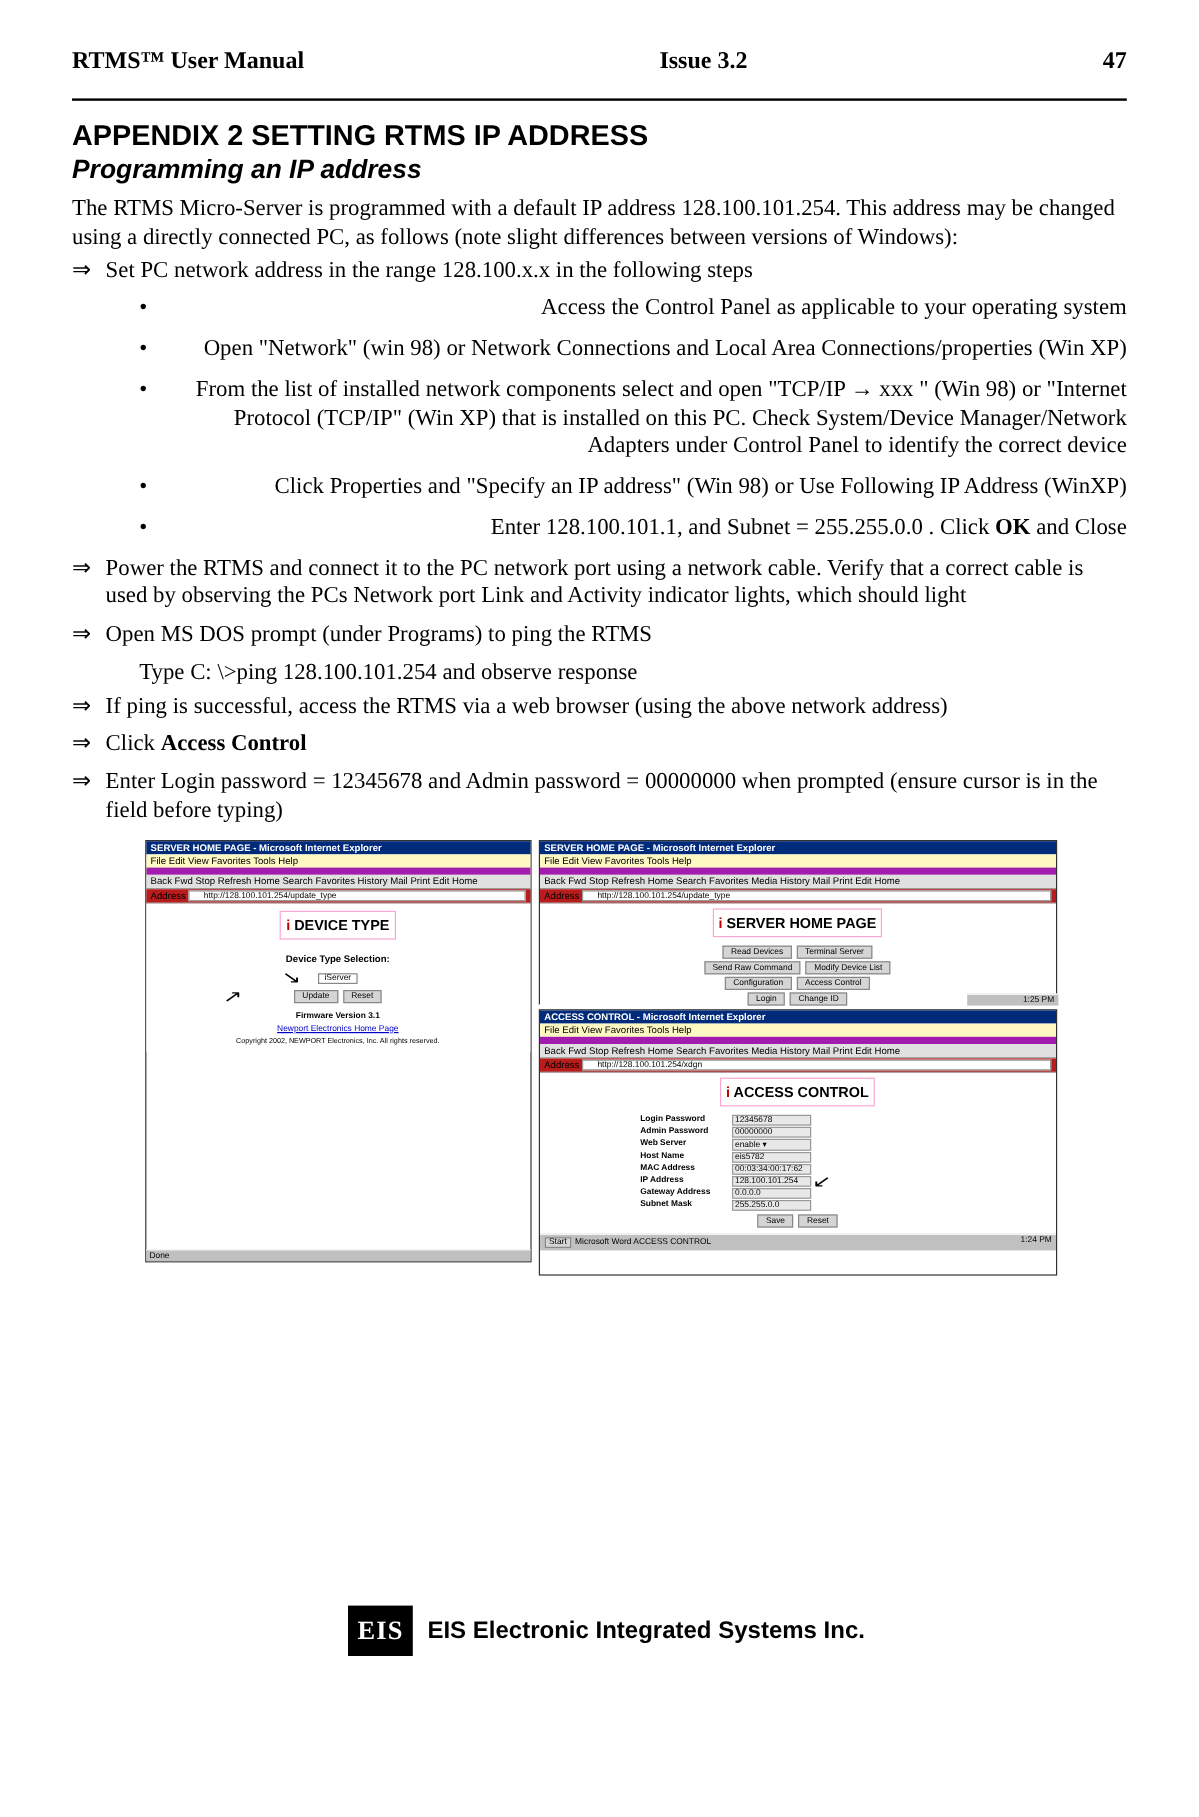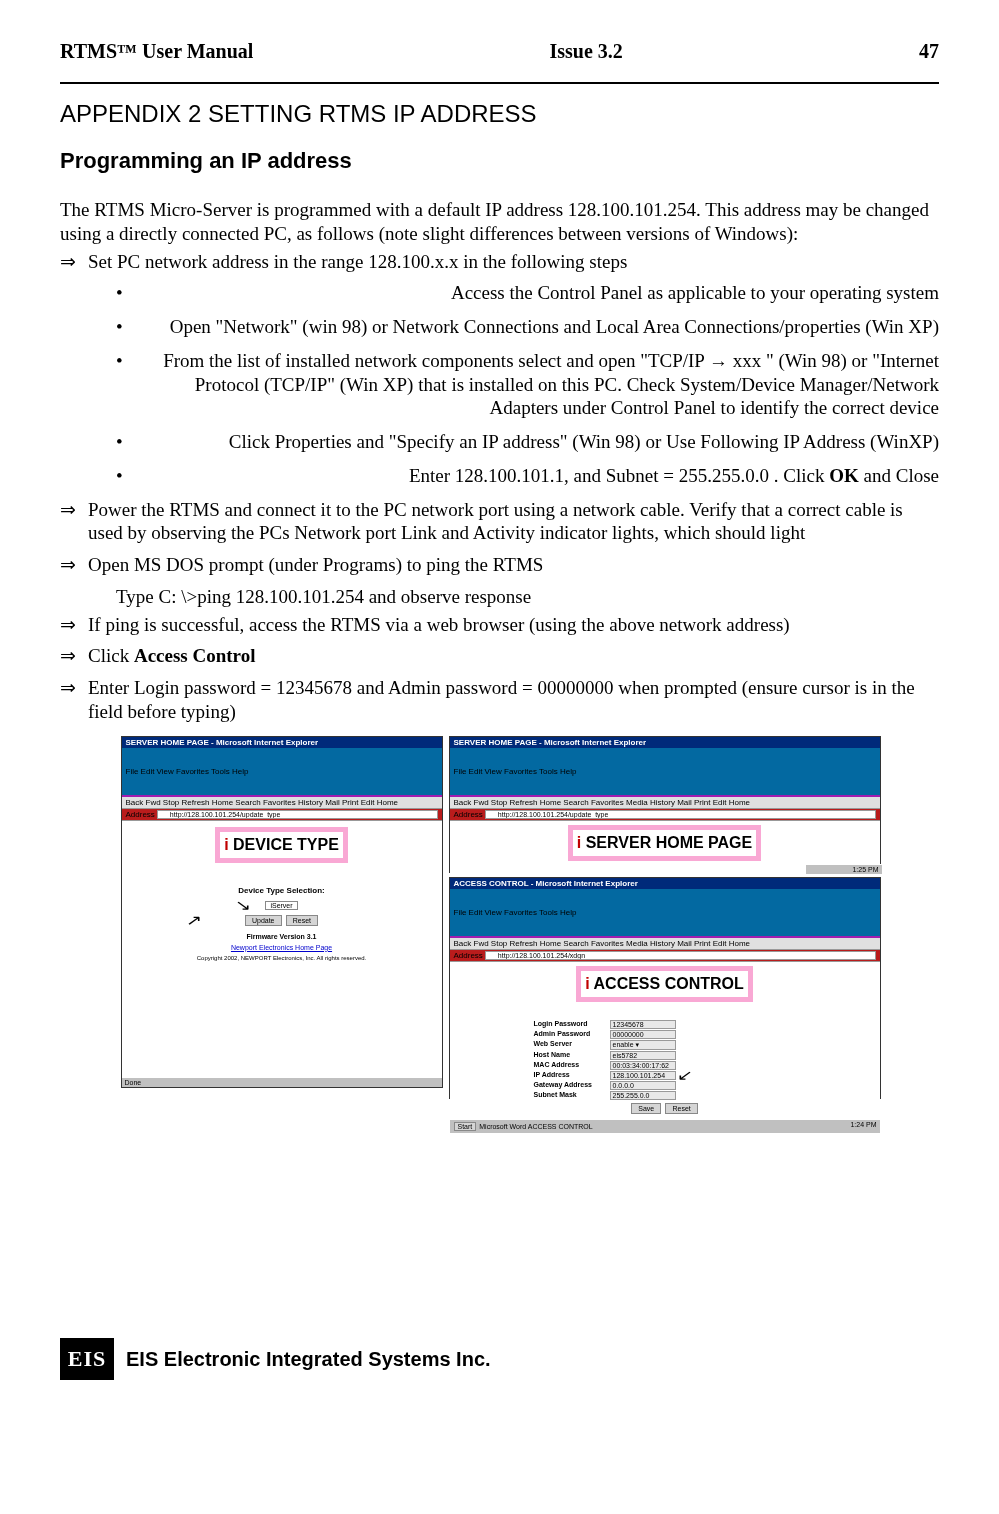--- a/index.html
+++ b/index.html
@@ -21,28 +21,29 @@
     justify-content: space-between;
     font-weight: bold;
     font-size: 20px;
     border-bottom: 2px solid #000;
     padding-bottom: 19px;
     margin-bottom: 16px;
   }
   .appendix-title {
     font-family: Arial, Helvetica, sans-serif;
     font-size: 24px;
-    font-weight: normal;
-    margin-bottom: 20px;
+    font-weight: bold;
+    margin-bottom: 0;
   }
   .sub-title {
     font-family: Arial, Helvetica, sans-serif;
     font-size: 22px;
     font-weight: bold;
-    margin-bottom: 24px;
+    font-style: italic;
+    margin-bottom: 8px;
   }
   .body-text {
     font-size: 19px;
     line-height: 1.25;
     margin: 0 0 4px 0;
   }
   .arrow-item {
     display: flex;
     font-size: 19px;
     line-height: 1.25;
@@ -96,23 +97,23 @@
   }
   .mini-window .titlebar {
     background: #002a7a;
     color: #fff;
     padding: 1px 4px;
     font-weight: bold;
     white-space: nowrap;
     overflow: hidden;
   }
   .mini-window .menubar {
-    background: #0369a1;
-    padding: 19px 4px;
-    border-bottom: 2px solid #a21caf;
+    background: #fef9c3;
+    padding: 1px 4px;
+    border-bottom: 6px solid #a21caf;
     white-space: nowrap;
   }
   .mini-window .toolbar {
     background: #e0e0e0;
     padding: 1px 4px;
     border-bottom: 1px solid #999;
     display: flex;
     gap: 4px;
   }
   .mini-window .addressbar {
@@ -128,25 +129,25 @@
     border: 1px solid #999;
     padding: 0 12px;
   }
   .mini-window .content {
     background: #fff;
     padding: 6px;
     text-align: center;
   }
   .mini-window .content-title {
     font-weight: bold;
-    font-size: 16px;
+    font-size: 12px;
     padding: 4px;
-    border: 5px solid #f9a8d4;
+    border: 1px solid #f9a8d4;
     display: inline-block;
-    margin-bottom: 17px;
+    margin-bottom: 6px;
   }
   .mini-btn {
     background: #d5d5d5;
     border: 1px solid #888;
     padding: 1px 6px;
     font-size: 7px;
     display: inline-block;
     margin: 1px;
   }
   .mini-select {
@@ -192,20 +193,21 @@
     transform: scaleX(1.4);
   }
   .footer {
     position: absolute;
     bottom: 20px;
     left: 60px;
     right: 48px;
     display: flex;
     align-items: center;
     gap: 12px;
+    justify-content: center;
   }
   .footer-logo {
     width: 54px;
     height: 42px;
     background: #000;
     color: #fff;
     font-family: "Times New Roman", serif;
     font-weight: bold;
     font-size: 22px;
     display: flex;

